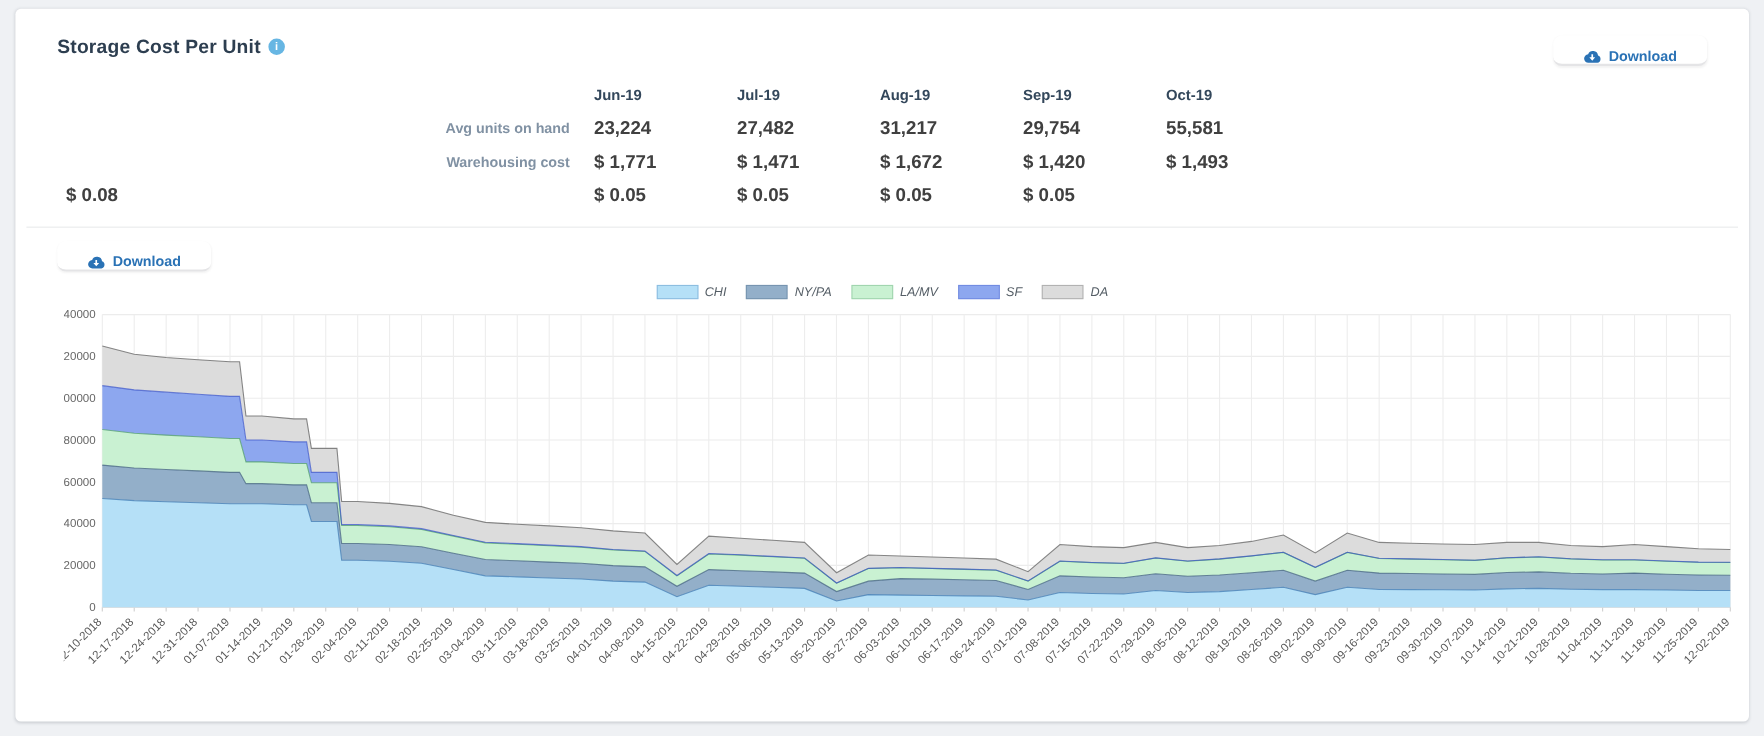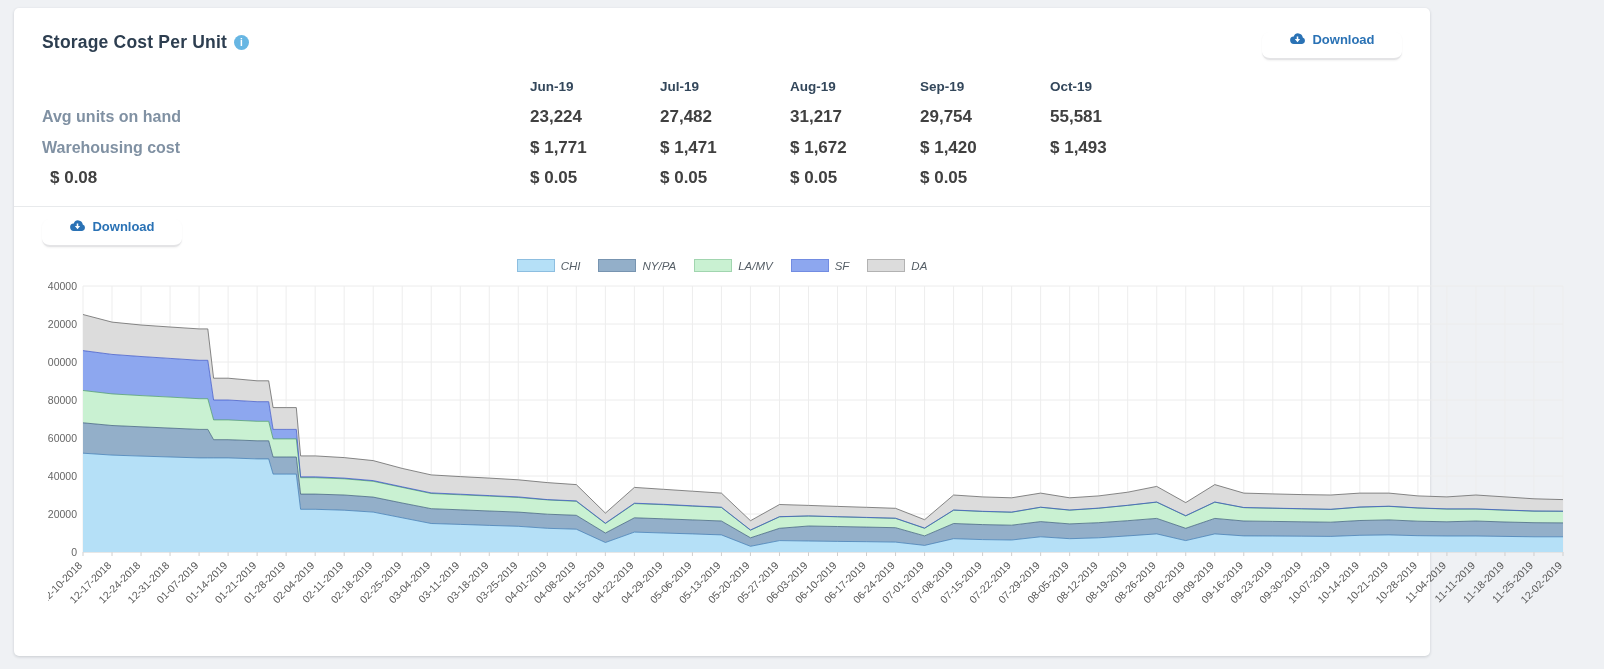--- a/index.html
+++ b/index.html
@@ -1,31 +1,31 @@
 <!DOCTYPE html>
 <html><head>
 <meta charset="utf-8">
 <style>
   * { margin:0; padding:0; box-sizing:border-box; }
   html,body { width:1604px; height:669px; background:#eff1f4; font-family:"Liberation Sans", sans-serif; overflow:hidden; }
-  .card { position:absolute; left:14px; top:8px; width:1416px; height:648px; background:#ffffff;
-          border-radius:5px; box-shadow:0 1px 3px rgba(30,40,50,.18); padding:0 28px; }
+  .card { position:absolute; left:14px; top:8px; width:1576px; height:648px; background:#ffffff;
+          border-radius:5px; box-shadow:0 1px 3px rgba(30,40,50,.18); padding:0 38px; }
   .sec-head { display:flex; justify-content:space-between; align-items:flex-start; }
   .sec1 { padding-top:24px; }
   .sec-title { font-size:17.5px; font-weight:bold; color:#2d3e50; letter-spacing:.2px; display:flex; align-items:center; gap:7px; }
   .info-dot { display:inline-flex; width:15px; height:15px; border-radius:50%; background:#67b6e3; color:#fff;
               font-size:10px; font-weight:bold; align-items:center; justify-content:center; cursor:pointer; }
-  .dl-btn { display:flex; align-items:flex-start; justify-content:center; gap:6px; min-width:140px; height:28px;
+  .dl-btn { display:flex; align-items:flex-end; justify-content:center; gap:6px; min-width:140px; height:28px;
             background:#fff; border:0; border-bottom:2px solid #e4e4e6; border-radius:8px;
             box-shadow:0 1px 2px rgba(0,0,0,.05); color:#2a72b5; font-weight:bold; font-size:13px; cursor:pointer;
             font-family:"Liberation Sans", sans-serif; }
   .cost-table { display:grid; grid-template-columns:480px repeat(5,130px); margin-top:12px; }
   .cost-table .corner { height:30px; }
   .col-h { height:30px; line-height:30px; font-size:13.5px; font-weight:bold; color:#33475b; padding-left:8px; }
-  .row-l { height:30.5px; line-height:30.5px; font-size:16px; font-weight:bold; color:#8091a3; text-align:left; padding-right:14px; }
+  .row-l { height:30.5px; line-height:30.5px; font-size:13px; font-weight:bold; color:#8091a3; text-align:right; padding-right:14px; }
   .cell-v { height:30.5px; line-height:30.5px; font-size:17px; font-weight:bold; color:#404040; padding-left:8px; }
   .divider { border-top:1px solid #e8eaec; margin:12px -28px 0 -28px; }
   .sec2 { padding-top:12px; }
   .legend { display:flex; justify-content:center; align-items:center; gap:18px; margin-top:10px; height:18px;font-style:italic; }
   .legend-item { display:flex; align-items:center; gap:6px; cursor:pointer; }
   .legend-swatch { width:38px; height:13px; display:inline-block; }
   .legend-label { font-size:11.5px; color:#555e66; }
   .chart-wrap { margin-top:2px; margin-left:6px; }
   svg text { font-family:"Liberation Sans", sans-serif; }
 </style>

